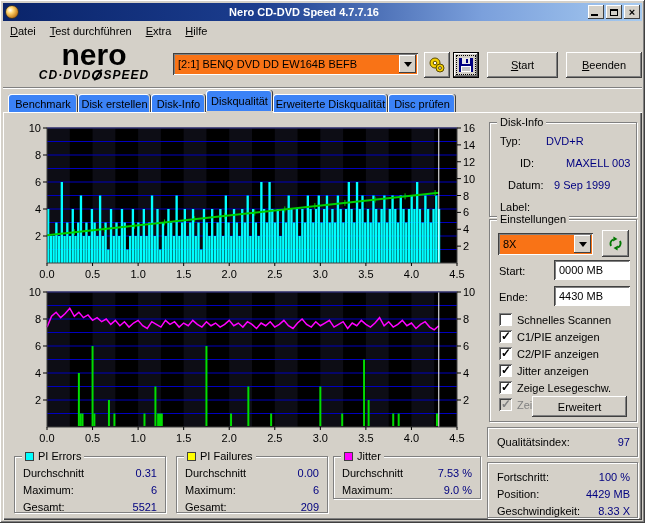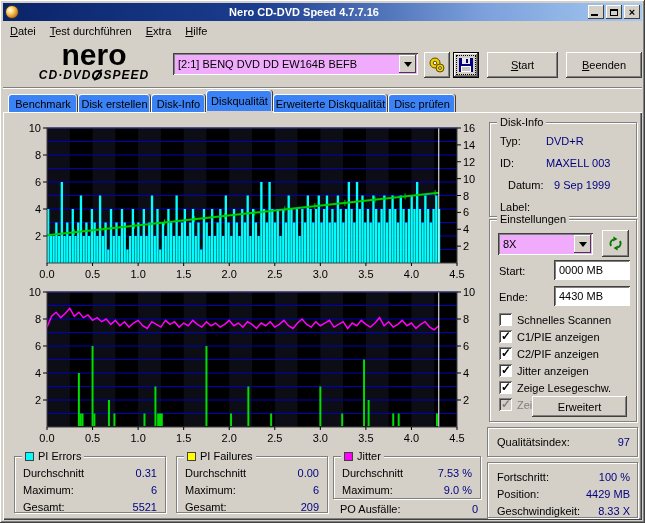--- a/index.html
+++ b/index.html
@@ -22,21 +22,21 @@
   .glyph-close{font-size:11px;line-height:10px;}
   .menubar{position:absolute;left:3px;top:21px;width:639px;height:19px;display:flex;align-items:center;}
   .menu-item{padding:2px 7px;font-size:11px;color:#000;}
   .toolbar{position:absolute;left:3px;top:40px;width:639px;height:48px;border-bottom:1px solid #808080;
        box-shadow:0 1px 0 #ffffff;}
   .logo{position:absolute;left:16px;top:2px;width:150px;color:#000;}
   .logo-nero{font-size:30px;font-weight:800;letter-spacing:0px;line-height:26px;text-align:center;}
   .logo-sub{font-size:12px;font-weight:bold;font-style:italic;letter-spacing:1px;display:flex;align-items:center;justify-content:center;gap:1px;}
   .disc-glyph{display:inline-block;width:10px;height:10px;border-radius:50%;border:2px solid #000;position:relative;transform:skewX(-12deg);}
   .disc-glyph:after{content:"";position:absolute;left:3px;top:-3px;width:2px;height:12px;background:#000;transform:rotate(25deg);}
-  .combo{position:absolute;left:170px;top:13px;width:245px;height:22px;background:#f0abfc;
+  .combo{position:absolute;left:170px;top:13px;width:245px;height:22px;background:#f97316;
        box-shadow:inset 1px 1px 0 #404040, inset -1px -1px 0 #ffffff, inset 2px 2px 0 #808080;
        display:flex;align-items:center;}
   .combo-text{flex:1;font-size:11px;padding-left:5px;white-space:nowrap;overflow:hidden;}
   .combo-btn{width:17px;height:18px;margin-right:2px;background:#d4d0c8;
        box-shadow:inset -1px -1px 0 #404040, inset 1px 1px 0 #ffffff;display:flex;align-items:center;justify-content:center;}
   .tri-down{width:0;height:0;border-left:4px solid transparent;border-right:4px solid transparent;border-top:5px solid #000;}
   .btn{background:#d4d0c8;box-shadow:inset -1px -1px 0 #404040, inset 1px 1px 0 #ffffff, inset -2px -2px 0 #808080, inset 2px 2px 0 #d4d0c8;
        display:flex;align-items:center;justify-content:center;font-size:11px;color:#000;}
   .iconbtn{position:absolute;top:12px;width:26px;height:26px;}
   .push{position:absolute;top:12px;height:26px;}
@@ -509,32 +509,28 @@
           <div class="statrow">
             <span>Durchschnitt</span>
             <span class="val">7.53 %</span>
           </div>
           <div class="statrow">
             <span>Maximum:</span>
             <span class="val">9.0 %</span>
           </div>
         </div>
     </div>
-    <div class="inforow" style="left:337px;top:391px;width:138px;display:flex;justify-content:space-between;">
-      <span>PO Ausfälle:</span>
-      <span class="val">0</span>
-    </div>
 
     <div class="group" style="left:486px;top:10px;width:148px;height:95px;">
       <div class="group-title">
           <span>Disk-Info</span>
         </div>
       <div class="rows" id="diskinfo-rows">
           <div class="inforow" style="left: 10px; top: 12px; width: 130px;"><span style="display: inline-block; width: 46px;">Typ:</span><span class="val">DVD+R</span></div>
-          <div class="inforow" style="left: 10px; top: 34px; width: 130px;"><span style="display: inline-block; width: 46px;">ID:</span><span class="val">MAXELL 003</span></div>
+          <div class="inforow" style="left: 10px; top: 34px; width: 130px;"><span style="display: inline-block; width: 46px; margin-left: 20px;">ID:</span><span class="val">MAXELL 003</span></div>
           <div class="inforow" style="left: 10px; top: 56px; width: 130px; padding-left: 8px;"><span style="display: inline-block; width: 46px;">Datum:</span><span class="val">9 Sep 1999</span></div>
           <div class="inforow" style="left: 10px; top: 78px; width: 130px;"><span style="display: inline-block; width: 46px;">Label:</span><span class="val"></span></div>
         </div>
     </div>
 
     <div class="group" style="left:486px;top:107px;width:148px;height:203px;">
       <div class="group-title">
           <span>Einstellungen</span>
         </div>
       <div class="combo" style="left:8px;top:13px;width:95px;height:22px;">

